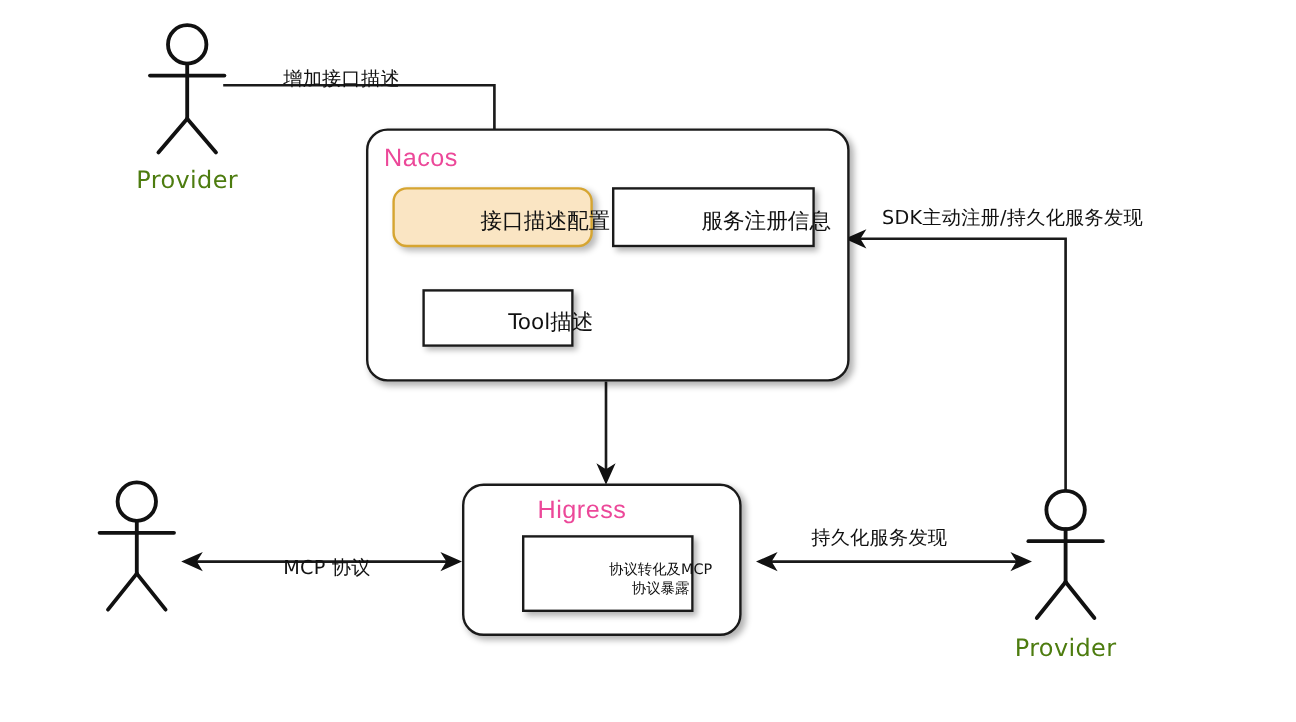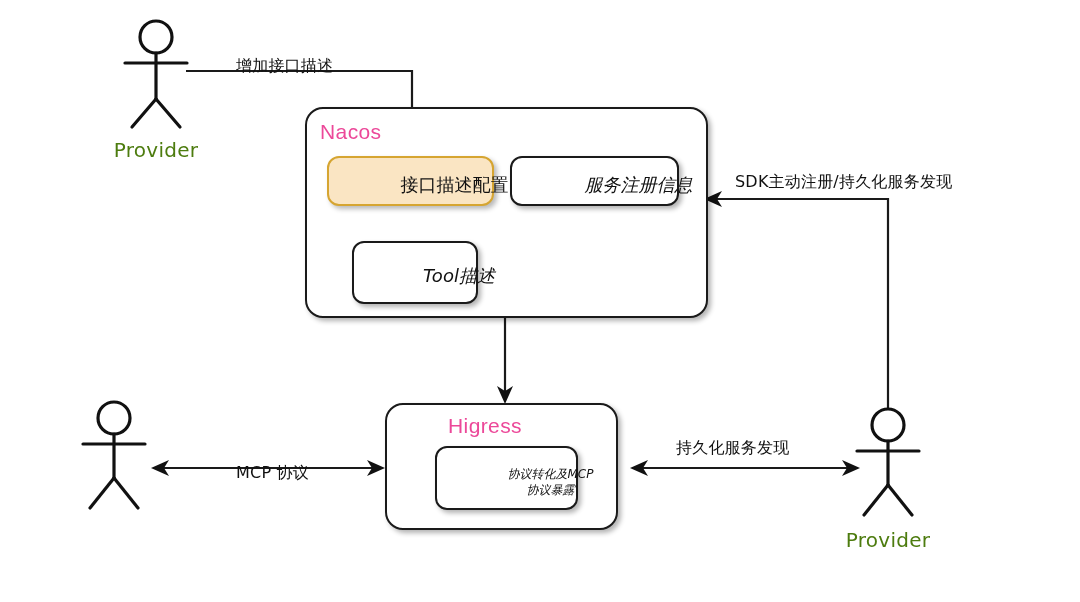--- a/index.html
+++ b/index.html
@@ -47,23 +47,22 @@
   
   .box {
     position: absolute;
     box-sizing: border-box;
     background: #ffffff;
     border: 2px solid #1a1a1a;
     border-radius: 18px;
     box-shadow: 3px 3px 5px rgba(0,0,0,0.30);
   }
   .box-inner {
-    border-radius: 12px;
+    border-radius: 0;
     border-width: 2px;
-    font-style: italic;
   }
   .box-orange {
     background: #fae5c3;
     border: 2px solid #d6a531;
     border-radius: 12px;
   }
   .box-title {
     position: absolute;
     font-family: Liberation Sans, sans-serif;
     font-size: 21px;
@@ -175,21 +174,21 @@
   <div class="box-title" style="left:320px; top:120px;">Nacos</div>
 
   <div class="box box-orange" style="left:327px; top:156px; width:167px; height:50px; box-shadow:3px 3px 5px rgba(0,0,0,0.28);">
     <div class="box-label">接口描述配置</div>
   </div>
 
   <div class="box box-inner" style="left:510px; top:156px; width:169px; height:50px;">
     <div class="box-label">服务注册信息</div>
   </div>
 
-  <div class="box box-inner" style="left:352px; top:241px; width:126px; height:63px;">
+  <div class="box box-inner" style="left:352px; top:241px; width:126px; height:48px;">
     <div class="box-label">Tool描述</div>
   </div>
 
 
   <div class="box" style="left:385px; top:403px; width:233px; height:127px;">
   </div>
   <div class="box-title" style="left:408px; top:414px;margin-left:40px;">Higress</div>
 
   <div class="box box-inner" style="left:435px; top:446px; width:143px; height:64px;">
     <div class="box-label" style="font-size:12px;">协议转化及MCP

